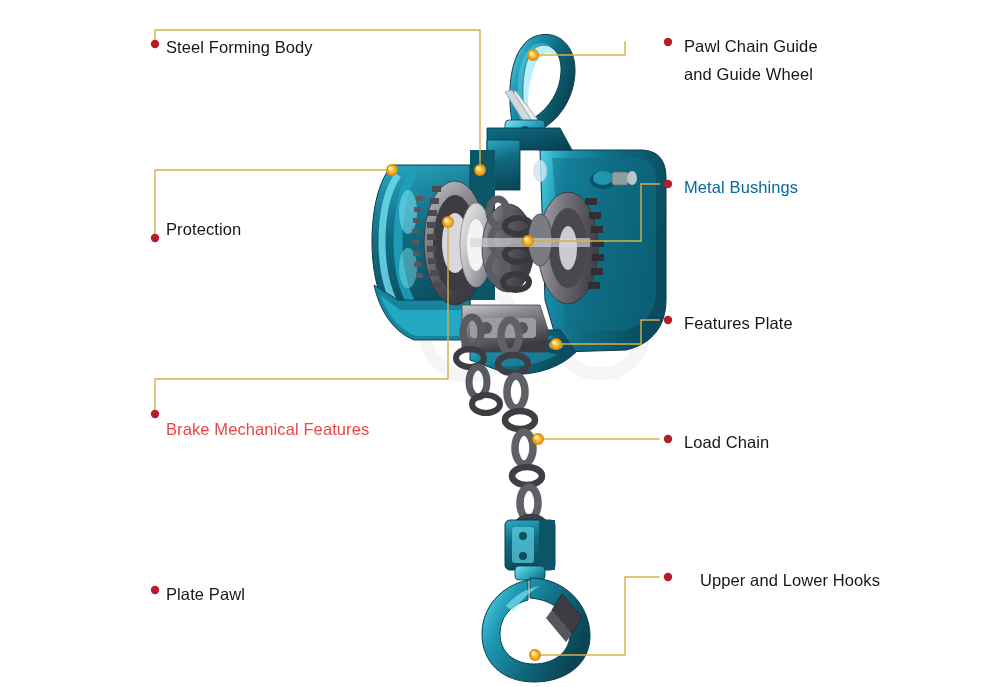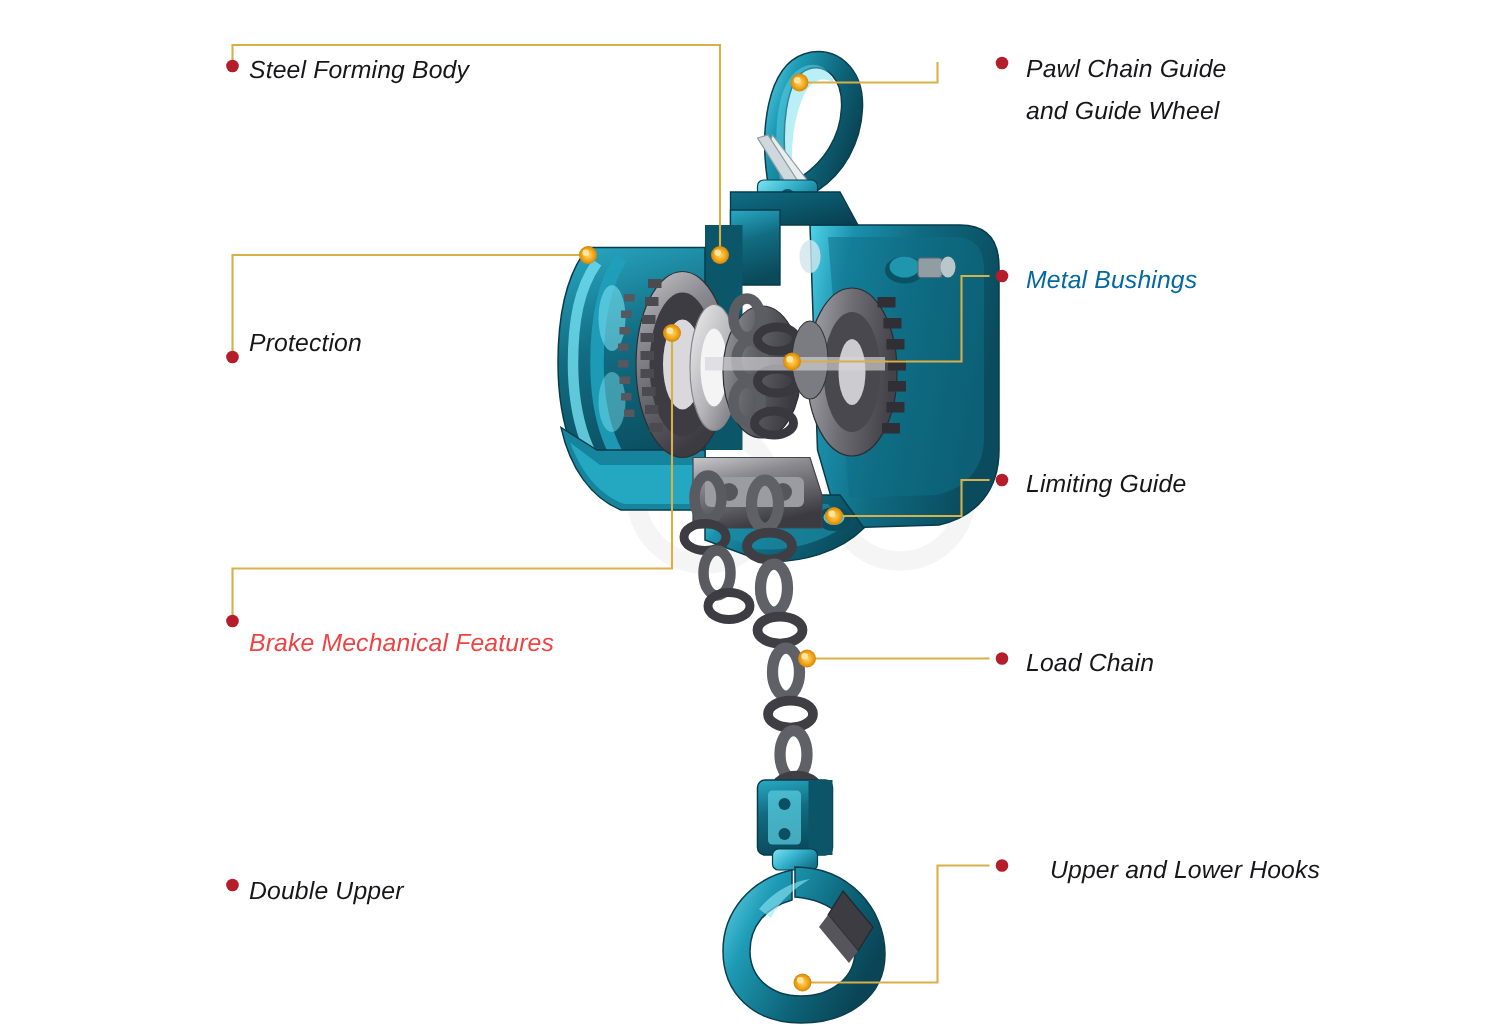--- a/index.html
+++ b/index.html
@@ -4,21 +4,21 @@
 <title>Chain Hoist Callout Diagram</title>
 <style>
   html,body{margin:0;padding:0;}
   body{
     width:1000px;height:687px;
     background:#ffffff;
     font-family:"Liberation Sans", sans-serif;
     overflow:hidden;
     position:relative;
   }
-  #stage{position:absolute;inset:0;width:1000px;height:614px;font-style:italic;}
+  #stage{position:absolute;inset:0;width:1000px;height:614px;}
 
   
   #leaders{position:absolute;left:0;top:0;width:1000px;height:687px;}
 
   
   #product{position:absolute;left:0;top:0;width:1000px;height:687px;
            pointer-events:none;}
 
   
   .callout{position:absolute;color:#17171a;font-size:16.5px;line-height:1.62;
@@ -315,22 +315,22 @@
         <circle cx="668" cy="320" r="4.2" fill="#b51d2a"></circle>
         <circle cx="668" cy="439" r="4.2" fill="#b51d2a"></circle>
         <circle cx="668" cy="577" r="4.2" fill="#b51d2a"></circle>
       </g>
   </svg>
 
   <div id="callout-labels">
       <div class="callout" style="left: 166px; top: 34px; color: rgb(23, 23, 26);">Steel Forming Body</div>
       <div class="callout" style="left: 166px; top: 216px; color: rgb(23, 23, 26);">Protection</div>
       <div class="callout" style="left: 166px; top: 416px; color: #ef4444;">Brake Mechanical Features</div>
-      <div class="callout" style="left: 166px; top: 581px; color: rgb(23, 23, 26);">Double Upper</div>
+      <div class="callout" style="left: 166px; top: 581px; color: rgb(23, 23, 26);">Plate Pawl</div>
       <div class="callout two-line" style="left: 684px; top: 32px; color: rgb(23, 23, 26);">Pawl Chain Guide
 and Guide Wheel</div>
       <div class="callout" style="left: 684px; top: 174px; color: #0369a1;">Metal Bushings</div>
-      <div class="callout" style="left: 684px; top: 310px; color: rgb(23, 23, 26);">Limiting Guide</div>
+      <div class="callout" style="left: 684px; top: 310px; color: rgb(23, 23, 26);">Features Plate</div>
       <div class="callout" style="left: 684px; top: 429px; color: rgb(23, 23, 26);">Load Chain</div>
       <div class="callout" style="left: 684px; top: 567px; color: rgb(23, 23, 26); margin-left: 16px;">Upper and Lower Hooks</div>
     </div>
 
 </div>
 
 </body></html>

